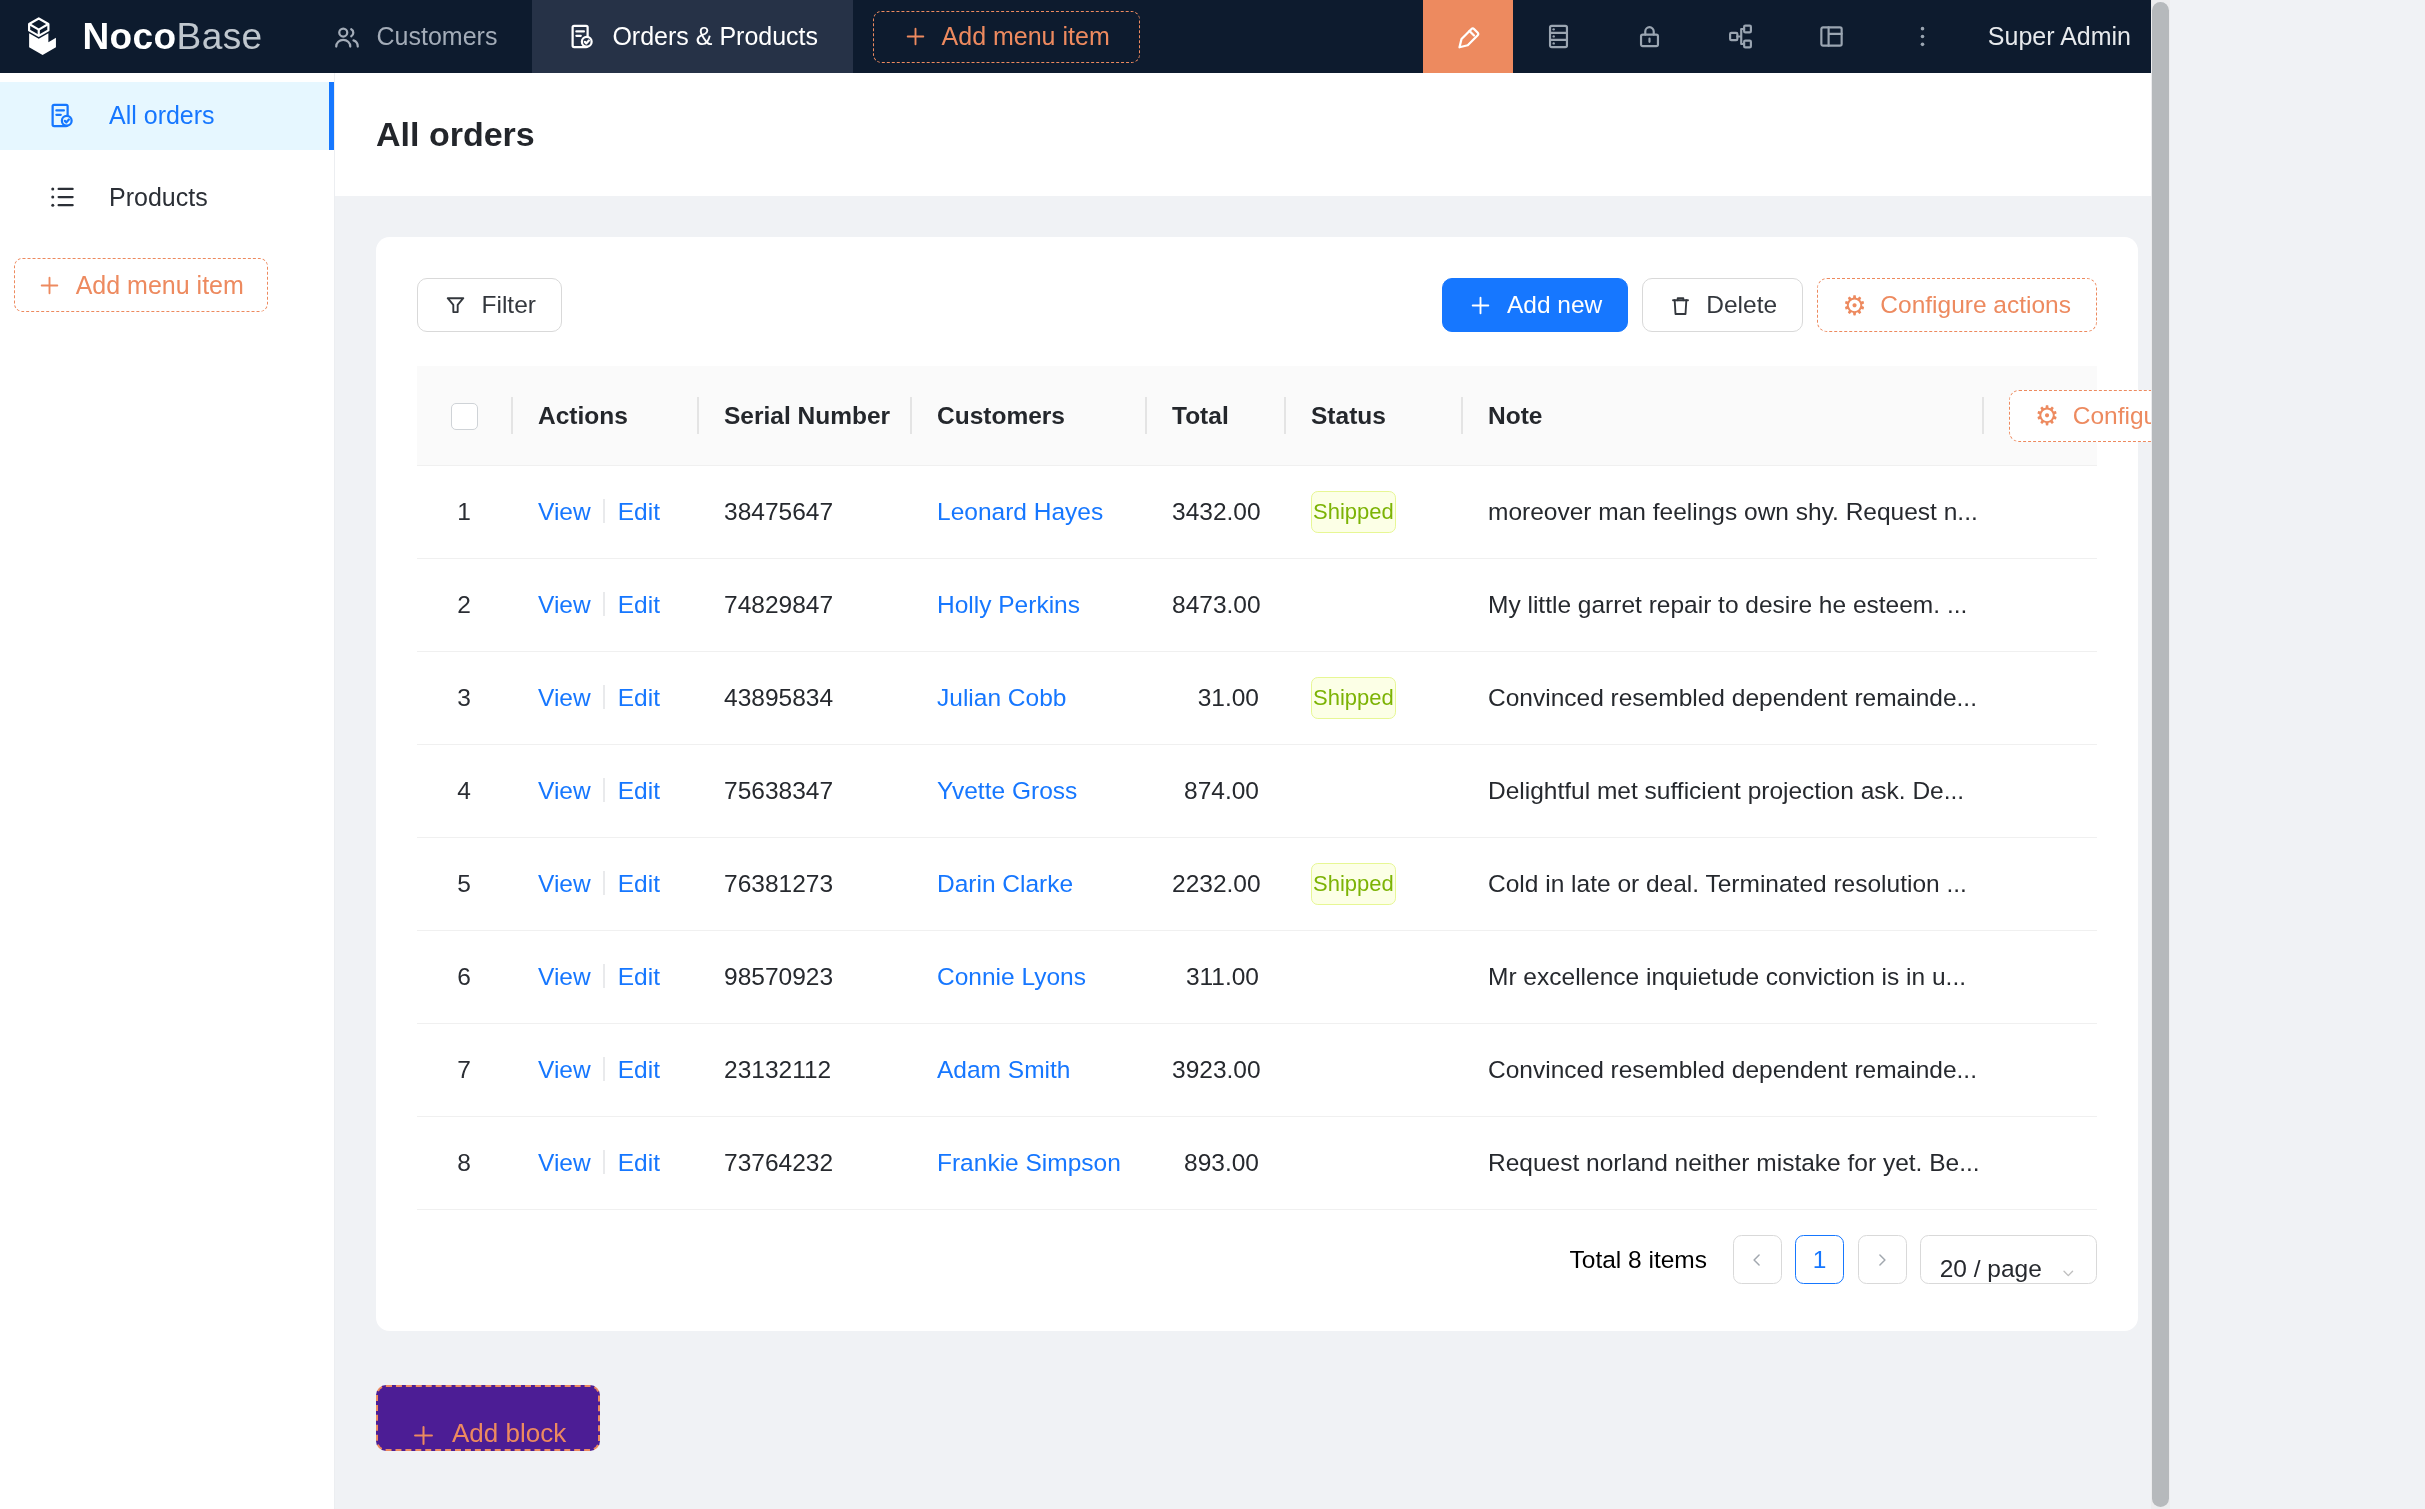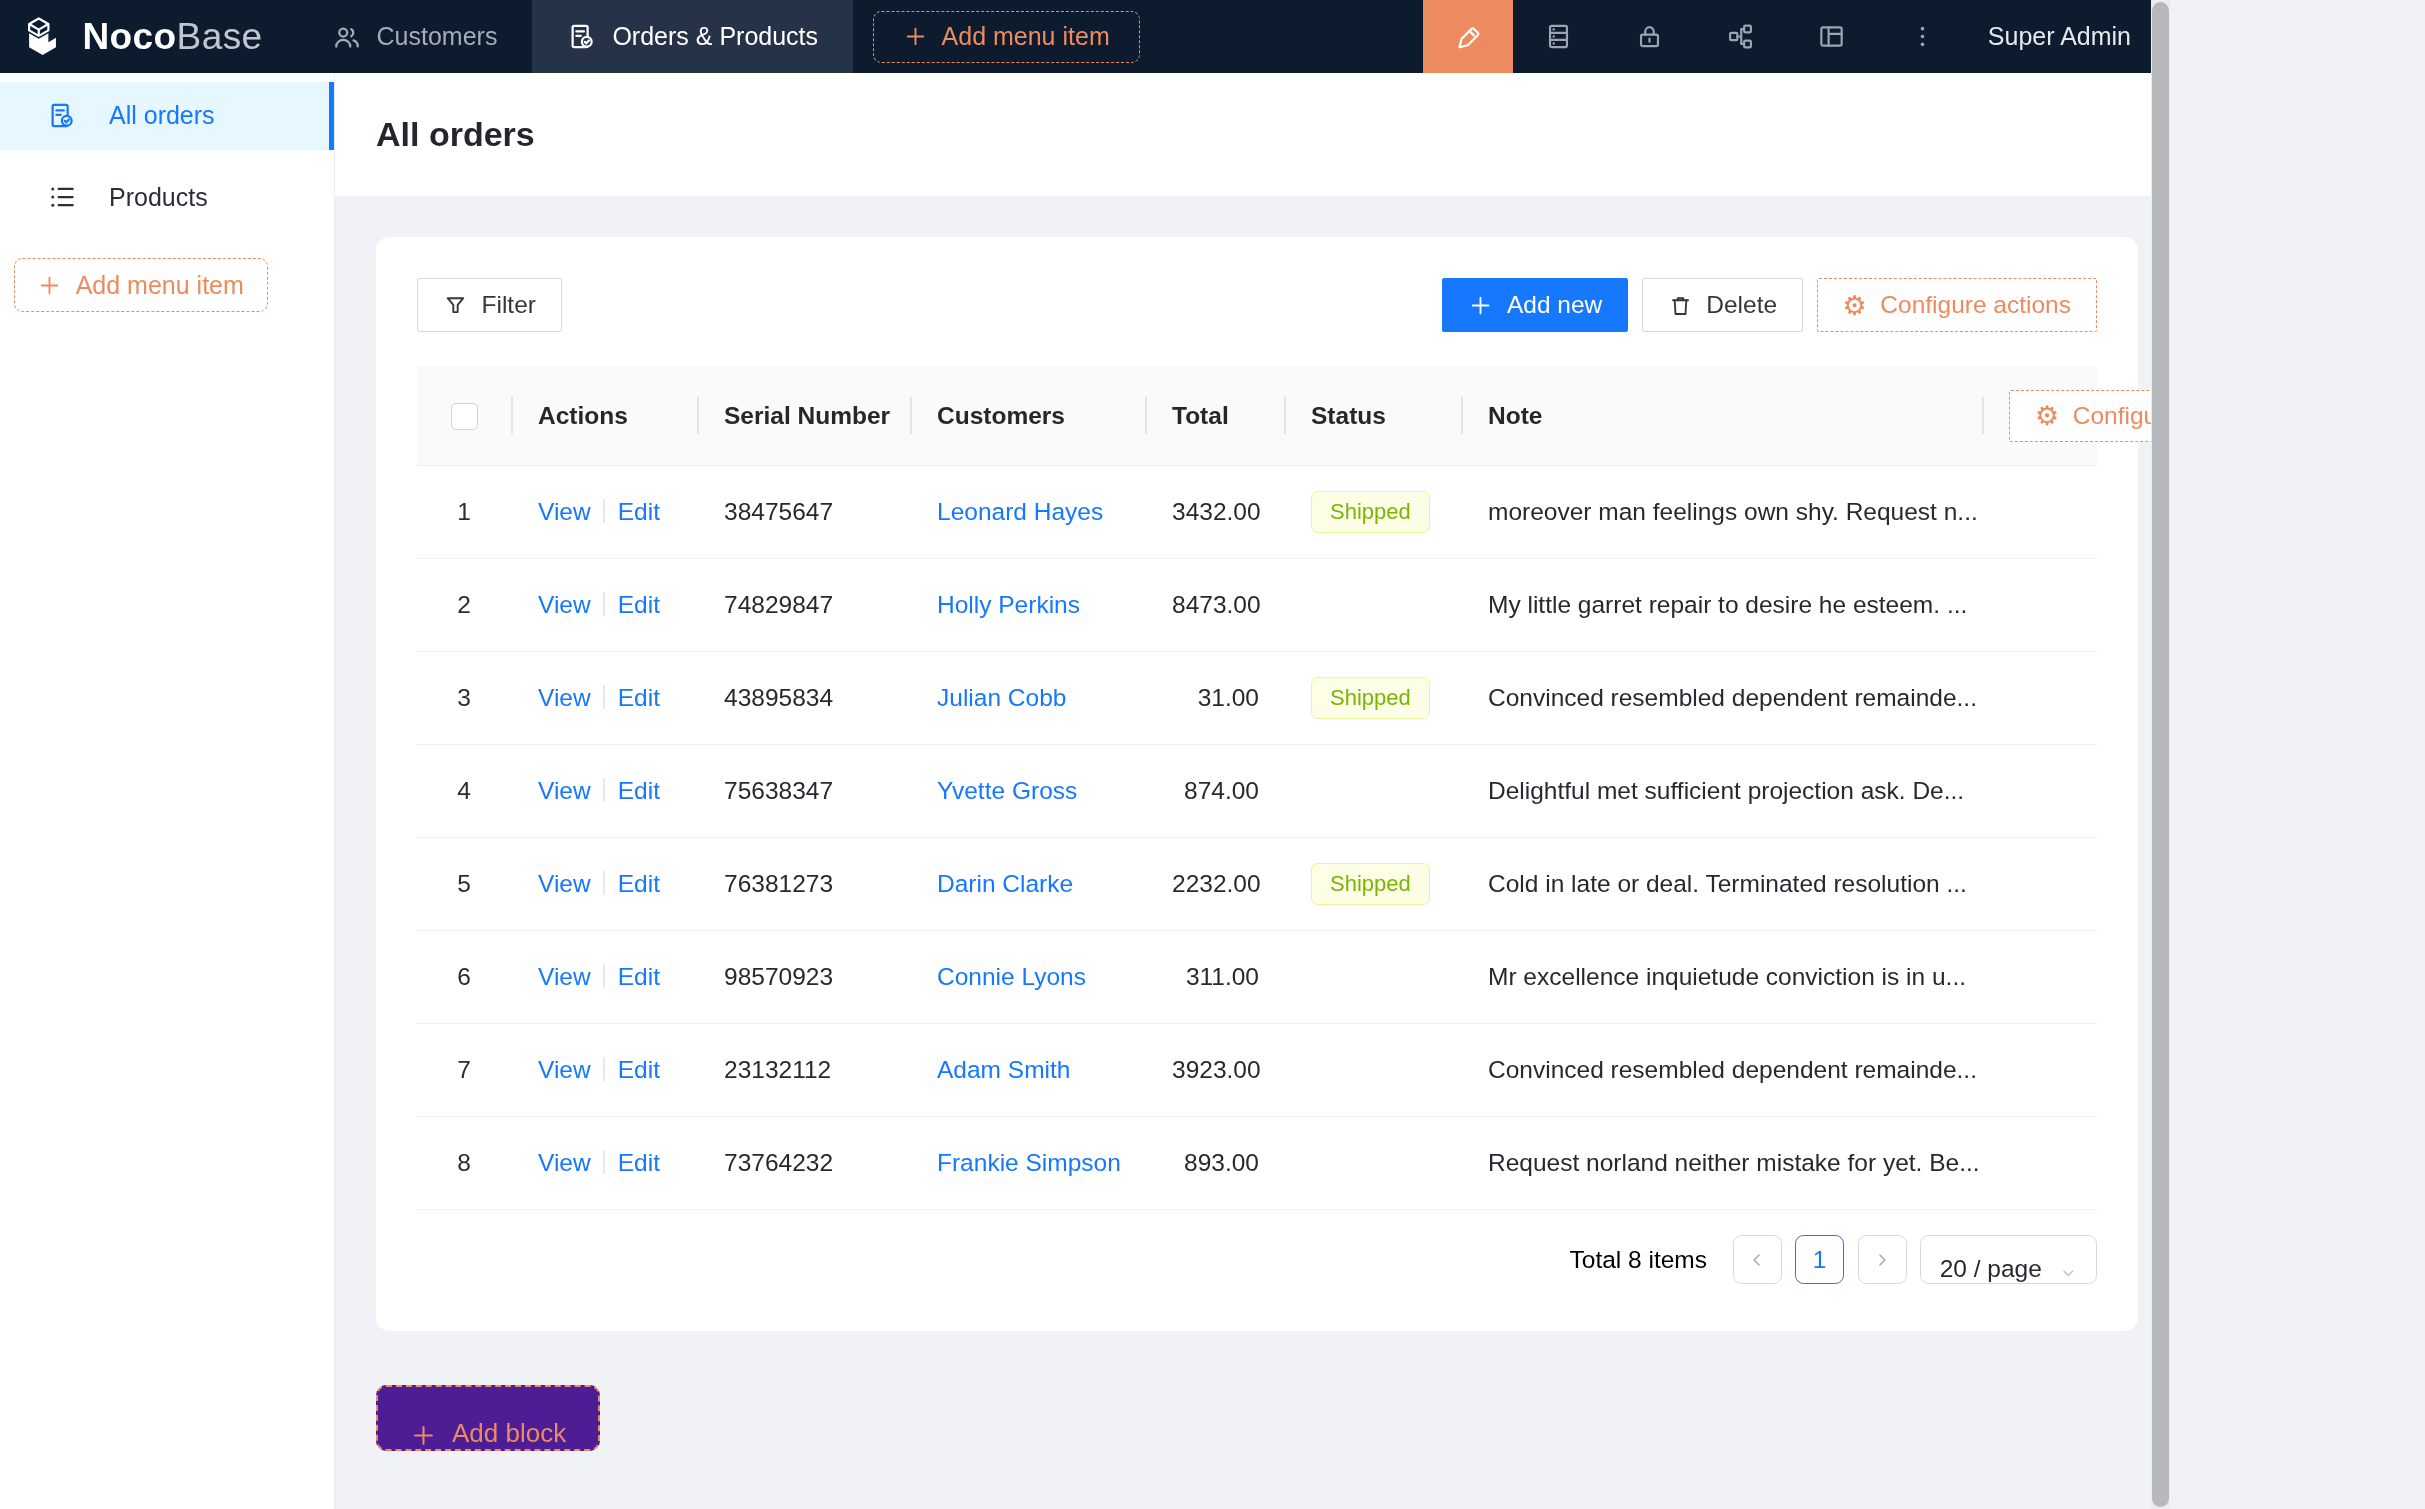--- a/index.html
+++ b/index.html
@@ -39,42 +39,42 @@
 
   .main { flex:1; display:flex; flex-direction:column; min-width:0; }
   .page-header { height:123px; flex:0 0 123px; background:#fff; display:flex; align-items:center; padding-left:41px; }
   .page-title { font-size:34px; font-weight:700; color:#23262b; }
   .content { flex:1; background:#f0f2f5; padding:41px 32px 0 41px; }
 
   .card { background:#fff; border-radius:13.5px; padding:41px 41px 47px 41px; }
 
   
   .toolbar { display:flex; justify-content:space-between; align-items:center; margin-bottom:34px; }
-  .btn { height:54px; display:inline-flex; align-items:center; gap:13.5px; padding:0 25px; border-radius:2px; font-size:24.5px; cursor:pointer; background:#fff; border:1.7px solid #d9d9d9; color:#33373d; white-space:nowrap;justify-content:center; }
+  .btn { height:54px; display:inline-flex; align-items:center; gap:13.5px; padding:0 25px; border-radius:10px; font-size:24.5px; cursor:pointer; background:#fff; border:1.7px solid #d9d9d9; color:#33373d; white-space:nowrap;justify-content:center; }
   .btn svg { width:25px; height:25px; }
   .btn-primary { background:#1677ff; border-color:#1677ff; color:#fff; }
   .btn-designer { border:1.7px dashed #ed8a5f; color:#ed8a5f; }
   .btn-group { display:flex; gap:13.5px; align-items:center; }
   .gear { font-family:"DejaVu Sans", sans-serif; font-size:27px; line-height:1; }
 
   
   table { width:100%; border-collapse:separate; border-spacing:0; table-layout:fixed; }
   col.c-sel{width:94px} col.c-act{width:186px} col.c-serial{width:213px} col.c-cust{width:235px}
   col.c-total{width:139px} col.c-status{width:177px} col.c-note{width:521px}
   th { background:#fafafa; height:100px; font-weight:700; font-size:24.5px; color:#24272c; text-align:left; padding:0 27px; position:relative; white-space:nowrap; border-bottom:1.7px solid #f0f0f0; }
   th:not(:first-child)::before { content:""; position:absolute; left:0; top:31px; width:1.7px; height:37px; background:#e4e4e4; }
   th.sel { text-align:center; padding:0; }
   th.cfg { text-align:right; }
   td { height:93px; border-bottom:1.7px solid #f0f0f0; padding:0 27px; font-size:24.5px; white-space:nowrap; overflow:hidden; }
   td.idx { text-align:center; color:#2a2d33; }
   td.total { text-align:right; padding-right:25px; }
   a.link { color:#1677ff; text-decoration:none; cursor:pointer; }
   .vdiv { display:inline-block; width:1.7px; height:24px; background:#e9eaec; margin:0 12.7px; vertical-align:-3.4px; }
   .checkbox { display:inline-block; width:27px; height:27px; border:1.7px solid #cfd3d7; border-radius:5px; background:#fff; cursor:pointer; vertical-align:middle; }
-  .status-tag { display:inline-block; padding:6px 18px; background:#fcffe6; border:1.7px solid #e7f794; border-radius:6.8px; color:#7cb305; font-size:22px; line-height:1.25; }
+  .status-tag { display:inline-block; padding:6px 1px; background:#fcffe6; border:1.7px solid #e7f794; border-radius:6.8px; color:#7cb305; font-size:22px; line-height:1.25; }
 
   
   .pagination { display:flex; justify-content:flex-end; align-items:center; gap:13.5px; margin-top:25px; }
   .pg-total { margin-right:12px; color:#000000; font-size:24.5px; }
   .pg-btn { width:49px; height:49px; border:1.7px solid #d9d9d9; border-radius:8.5px; background:#fff; display:flex; align-items:center; justify-content:center; color:#a2a8af; cursor:pointer; }
   .pg-btn svg { width:20px; height:20px; }
   .pg-btn.current { border-color:#1677ff; color:#1677ff; font-size:24.5px; }
   .pg-select { height:49px; border:1.7px solid #d9d9d9; border-radius:8.5px; background:#fff; display:flex; align-items:flex-end; gap:17px; padding:0 18.6px; font-size:24.5px; color:#26292e; cursor:pointer; }
   .pg-select svg { width:18.6px; height:18.6px; color:#bfbfbf; }
 

